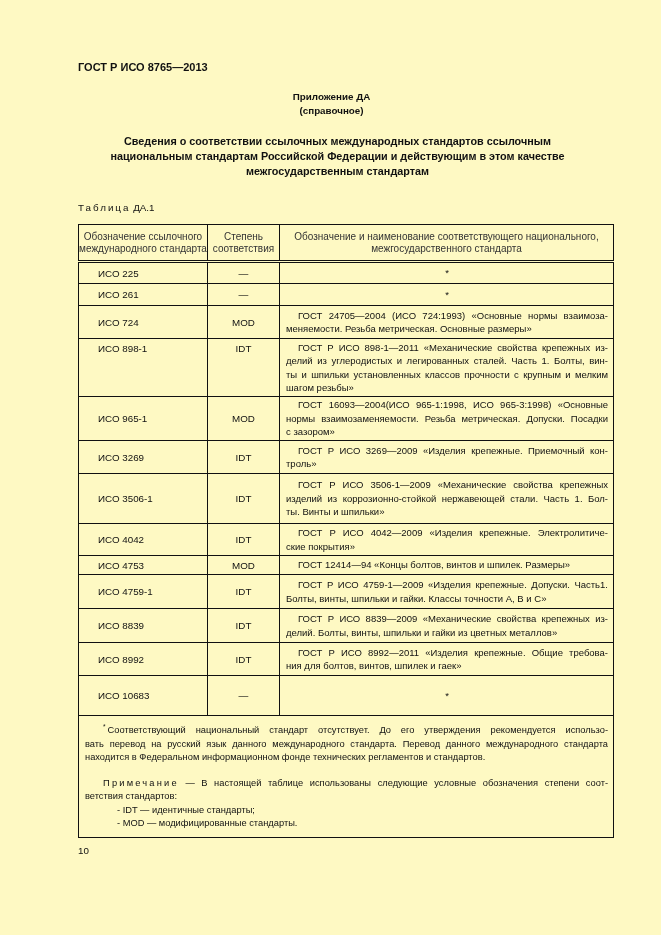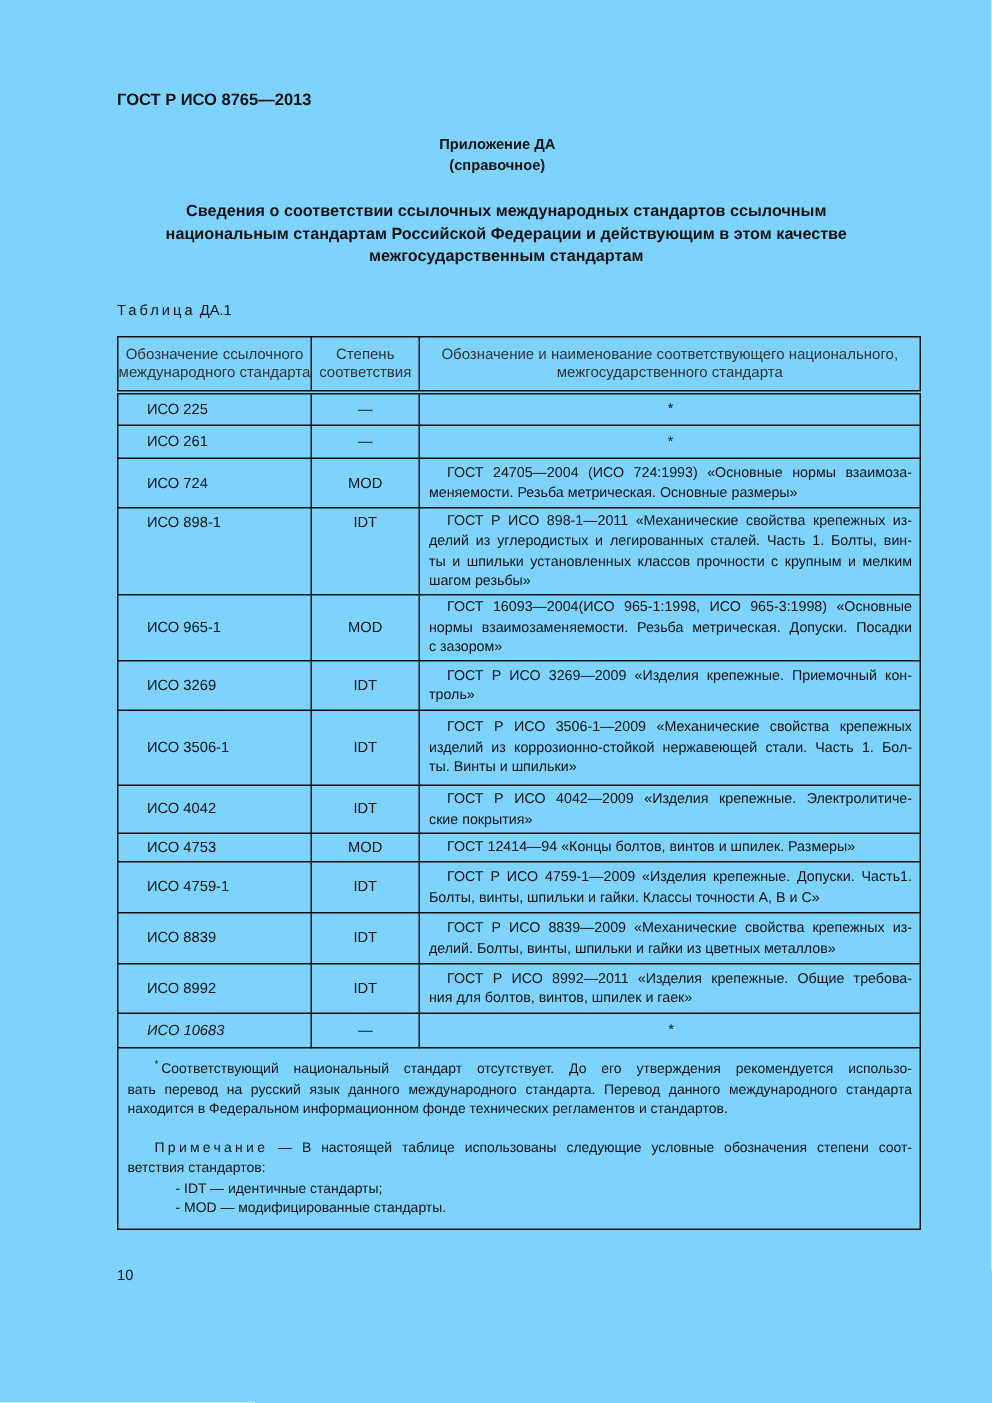--- a/index.html
+++ b/index.html
@@ -1,17 +1,17 @@
 <!DOCTYPE html>
 <html><head>
   <meta charset="utf-8">
   <style>
     html, body { margin: 0; padding: 0; background: #ffffff; }
     body { font-family: "Liberation Sans", sans-serif; color: #111111; }
-    #page { position: relative; width: 661px; height: 935px; overflow: hidden; background: #7dd3fc; }
+    #page { position: relative; width: 661px; height: 935px; overflow: hidden; background: #fef9c3; }
 
     .doc-id { position: absolute; left: 78px; top: 61px; font-weight: bold; font-size: 11px; }
 
     .appendix { position: absolute; left: 72px; width: 519px; top: 90px; text-align: center;
                 font-weight: bold; font-size: 9.8px; line-height: 14px; }
     .appendix span { display: block; }
 
     .title { position: absolute; left: 78px; width: 519px; top: 134px; text-align: center;
              font-weight: bold; font-size: 10.8px; line-height: 15px; }
     .title span { display: block; white-space: nowrap; }
@@ -182,21 +182,21 @@
           </td>
         </tr>
         <tr style="height: 33px;">
           <td class="c1">ИСО 8992</td>
           <td class="c2">IDT</td>
           <td class="c3">
             <span class="line first">ГОСТ Р ИСО 8992—2011 «Изделия крепежные. Общие требова-</span>
             <span class="line last">ния для болтов, винтов, шпилек и гаек»</span>
           </td>
         </tr>
-        <tr style="height: 23px; font-style: italic;">
+        <tr style="height: 40px;">
           <td class="c1">ИСО 10683</td>
           <td class="c2">—</td>
           <td class="c3">
             <span class="line center">*</span>
           </td>
         </tr>
       </tbody>
     <tfoot>
       <tr>
         <td colspan="3" class="foot" style="height:97px">

